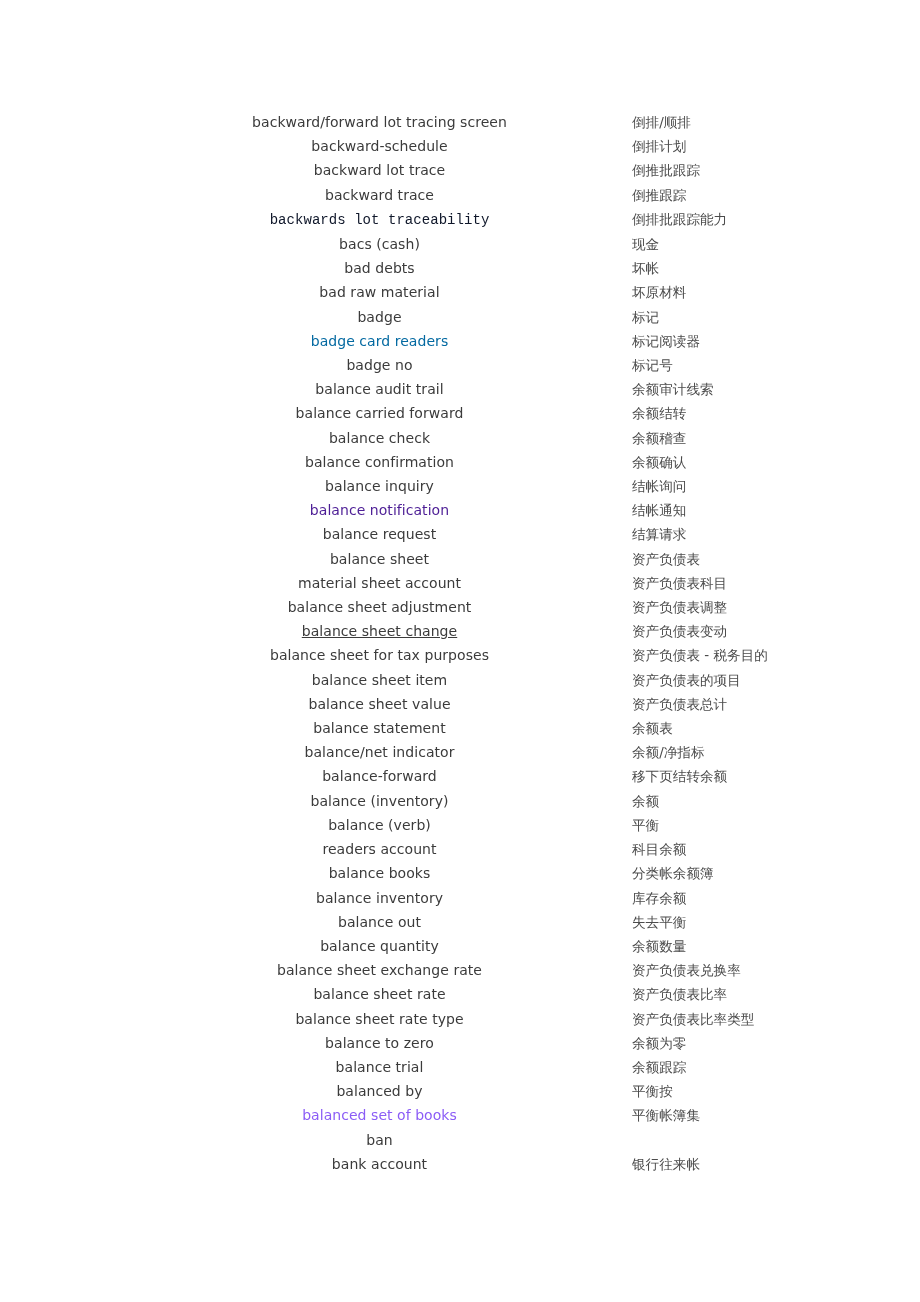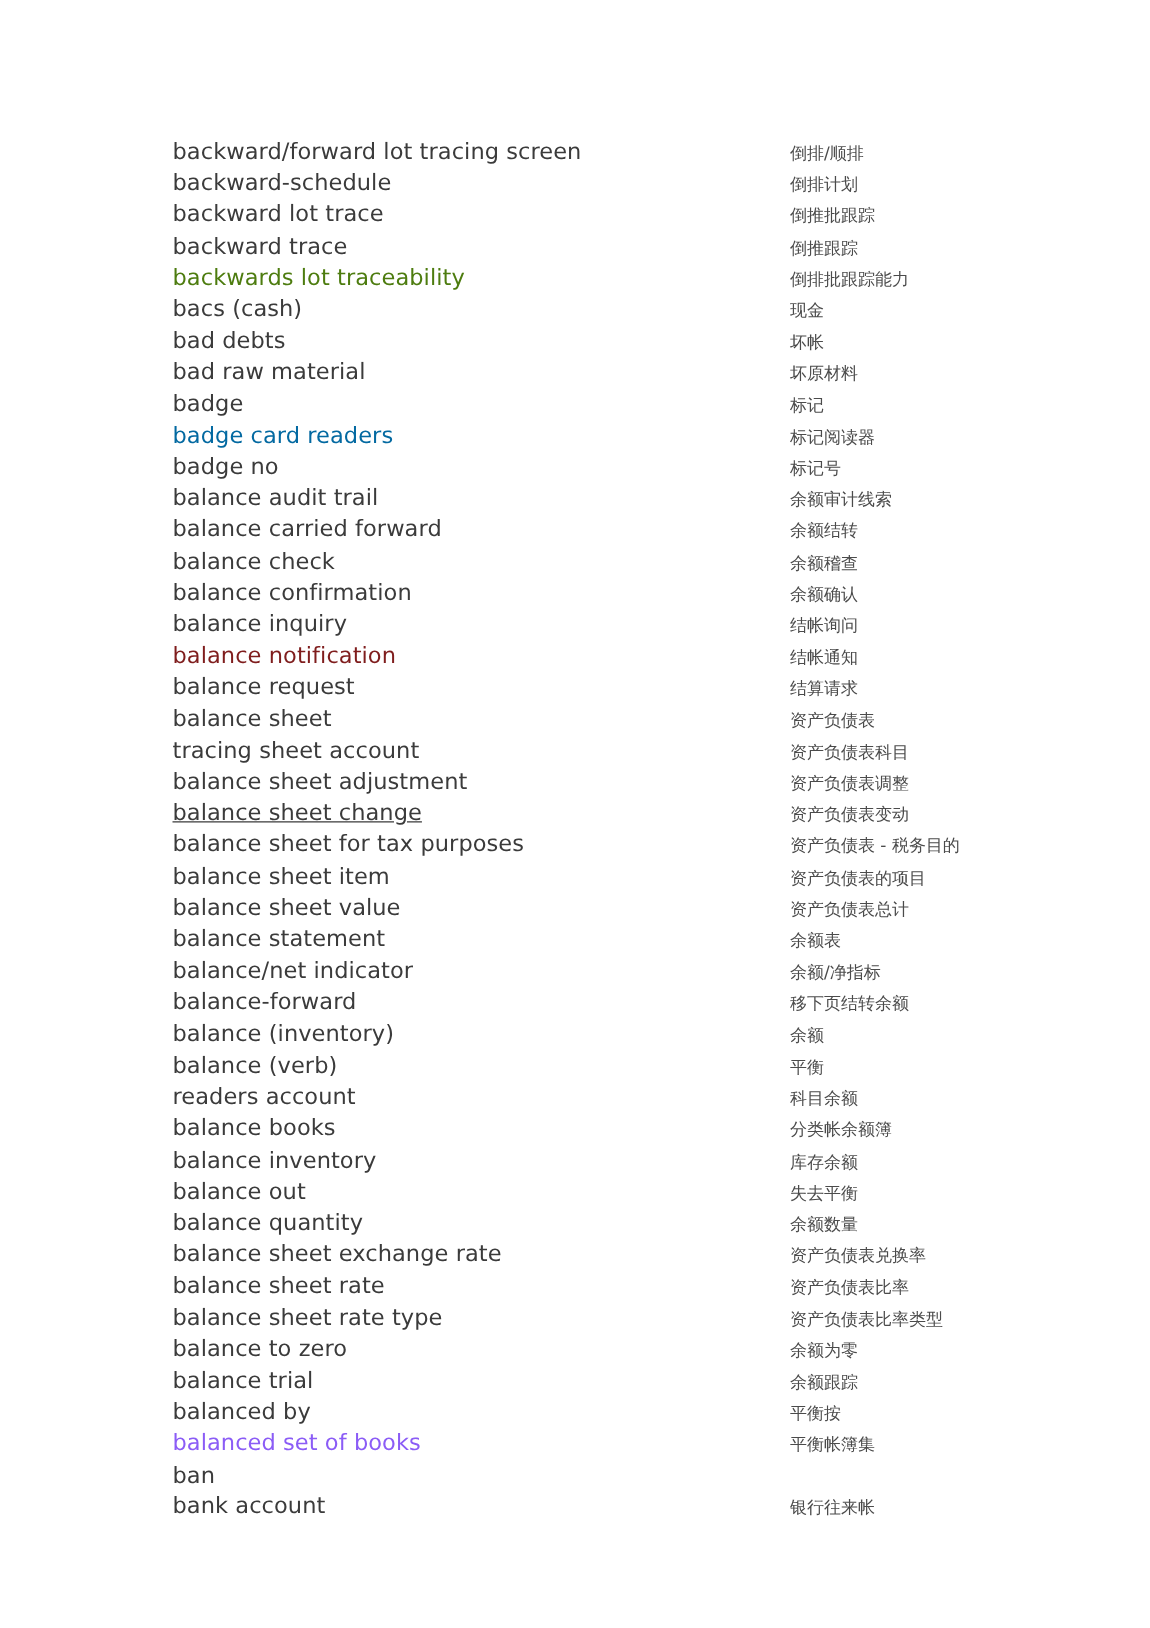--- a/index.html
+++ b/index.html
@@ -34,24 +34,25 @@
   .glossary-table td {
     padding: 0;
     vertical-align: baseline;
     white-space: nowrap;
     overflow: hidden;
   }
   .col-source {
     width: 483px;
     padding-left: 138px !important;
     font-family: "DejaVu Sans", "Liberation Sans", sans-serif;
-    font-size: 18px;
+    font-size: 14px;
     line-height: 24.2px;
     color: #3b3b3b;
     letter-spacing: 0.05px;
+    text-align: center;
   }
   .col-target {
     width: 299px;
     padding-left: 11px !important;
     font-family: "DejaVu Sans", "Liberation Serif", serif;
     font-size: 13.6px;
     line-height: 24.2px;
     color: #4b4b4b;
   }
 </style>
@@ -75,21 +76,21 @@
         </tr>
         <tr>
           <td class="col-source" style="color: rgb(59, 59, 59);">backward lot trace</td>
           <td class="col-target" style="color: rgb(75, 75, 75);">倒推批跟踪</td>
         </tr>
         <tr>
           <td class="col-source" style="color: rgb(59, 59, 59);">backward trace</td>
           <td class="col-target" style="color: rgb(75, 75, 75);">倒推跟踪</td>
         </tr>
         <tr>
-          <td class="col-source" style="color: #4d7c0f;">backwards lot traceability</td>
+          <td class="col-source" style="color: #0f172a; font-family: Liberation Mono, monospace;">backwards lot traceability</td>
           <td class="col-target" style="color: rgb(75, 75, 75);">倒排批跟踪能力</td>
         </tr>
         <tr>
           <td class="col-source" style="color: rgb(59, 59, 59);">bacs (cash)</td>
           <td class="col-target" style="color: rgb(75, 75, 75);">现金</td>
         </tr>
         <tr>
           <td class="col-source" style="color: rgb(59, 59, 59); margin-left: 37px;">bad debts</td>
           <td class="col-target" style="color: rgb(75, 75, 75);">坏帐</td>
         </tr>
@@ -123,33 +124,33 @@
         </tr>
         <tr>
           <td class="col-source" style="color: rgb(59, 59, 59);">balance confirmation</td>
           <td class="col-target" style="color: rgb(75, 75, 75);">余额确认</td>
         </tr>
         <tr>
           <td class="col-source" style="color: rgb(59, 59, 59);">balance inquiry</td>
           <td class="col-target" style="color: rgb(75, 75, 75);">结帐询问</td>
         </tr>
         <tr>
-          <td class="col-source" style="color: #7f1d1d;">balance notification</td>
+          <td class="col-source" style="color: #4c1d95;">balance notification</td>
           <td class="col-target" style="color: rgb(75, 75, 75);">结帐通知</td>
         </tr>
         <tr>
           <td class="col-source" style="color: rgb(59, 59, 59);">balance request</td>
           <td class="col-target" style="color: rgb(75, 75, 75);">结算请求</td>
         </tr>
         <tr>
           <td class="col-source" style="color: rgb(59, 59, 59);">balance sheet</td>
           <td class="col-target" style="color: rgb(75, 75, 75);">资产负债表</td>
         </tr>
         <tr>
-          <td class="col-source" style="color: rgb(59, 59, 59);">tracing sheet account</td>
+          <td class="col-source" style="color: rgb(59, 59, 59);">material sheet account</td>
           <td class="col-target" style="color: rgb(75, 75, 75);">资产负债表科目</td>
         </tr>
         <tr>
           <td class="col-source" style="color: rgb(59, 59, 59); margin-left: 14px;">balance sheet adjustment</td>
           <td class="col-target" style="color: rgb(75, 75, 75);">资产负债表调整</td>
         </tr>
         <tr>
           <td class="col-source" style="color: rgb(59, 59, 59); text-decoration: underline;">balance sheet change</td>
           <td class="col-target" style="color: rgb(75, 75, 75);">资产负债表变动</td>
         </tr>

